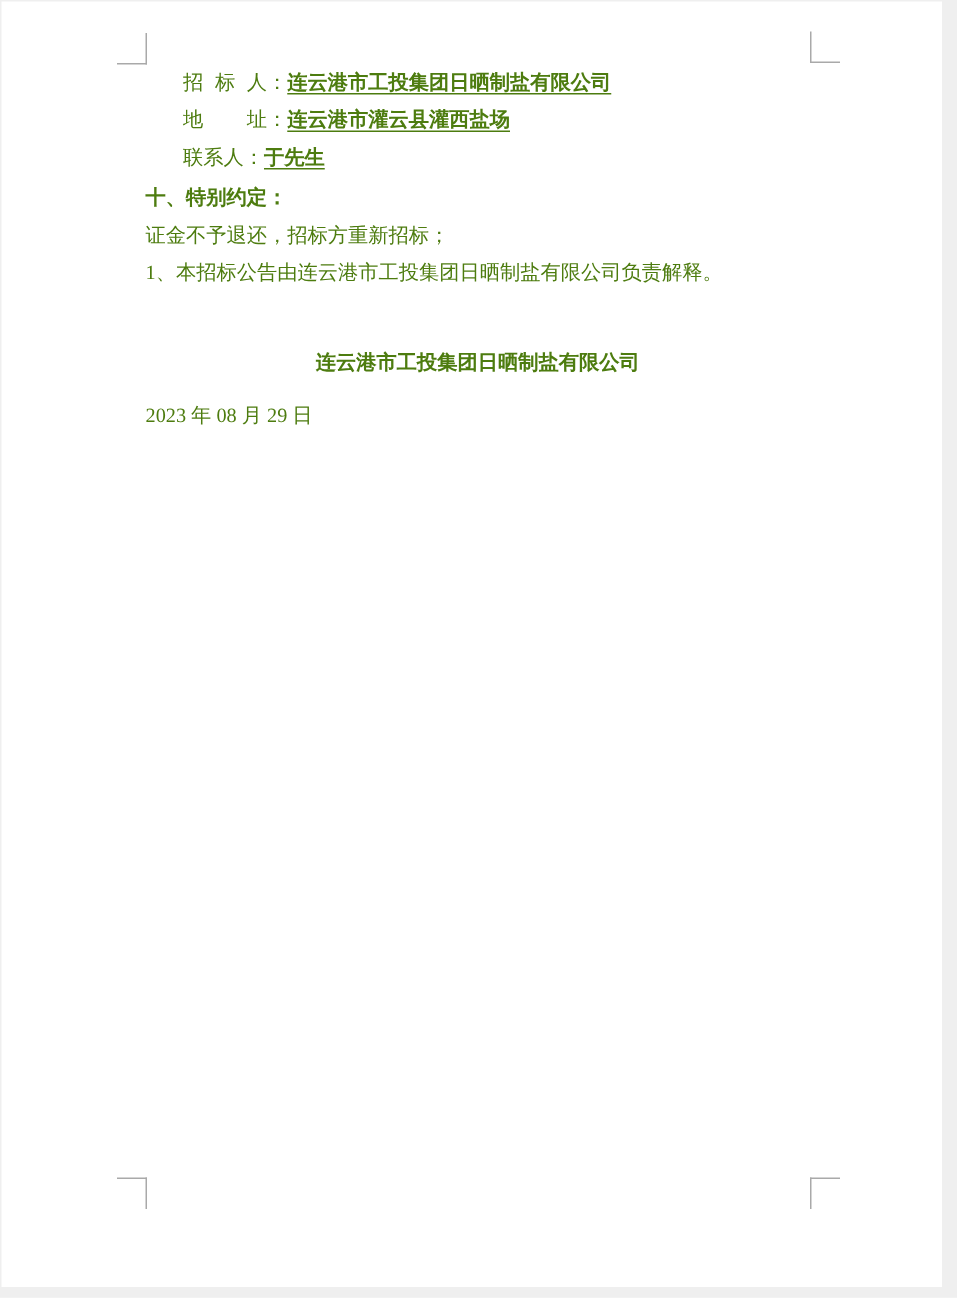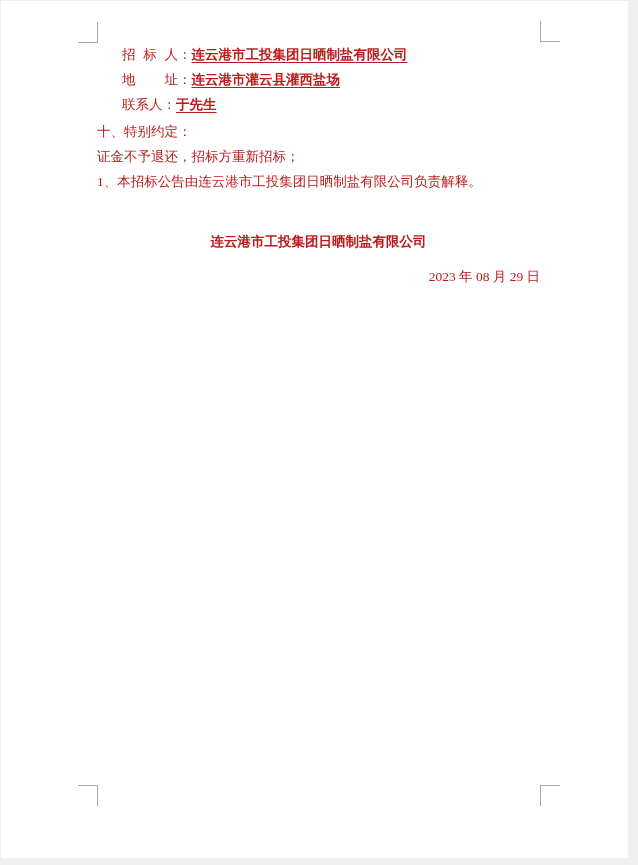--- a/index.html
+++ b/index.html
@@ -1,40 +1,40 @@
 <!DOCTYPE html>
 <html lang="zh"><head>
 <meta charset="utf-8">
 <style>
   html,body{margin:0;padding:0;background:#efefef;}
   .canvas{
     position:relative;width:638px;height:865px;overflow:hidden;
-    background:#efefef;color:#b91c1c;
+    background:#efefef;color:#4d7c0f;
     font-family:"Liberation Serif","DejaVu Serif",serif;
   }
   .page{position:absolute;left:1px;top:1px;width:627px;height:857px;background:#fff;}
   
   .crop{position:absolute;width:19px;height:20px;border:0 solid #a9a9a9;}
   .crop-tl{left:78px;top:22px;border-right-width:1px;border-bottom-width:1px;}
   .crop-tr{left:540px;top:21px;border-left-width:1px;border-bottom-width:1px;}
   .crop-bl{left:78px;top:785px;border-top-width:1px;border-right-width:1px;}
   .crop-br{left:540px;top:785px;border-top-width:1px;border-left-width:1px;}
   .content{
     position:absolute;left:97px;top:42px;width:443px;
     font-size:13.5px;line-height:25px;
   }
   .info{padding-left:25px;}
   .info-row{white-space:nowrap;}
   .label-j{display:inline-block;width:56px;text-align:justify;text-align-last:justify;}
   .uval{font-weight:bold;text-decoration:underline;text-underline-offset:3px;text-decoration-thickness:1px;}
   .uval .tail{white-space:pre;}
-  .heading{font-weight:normal;margin:2px 0 0 0;}
+  .heading{font-weight:bold;margin:2px 0 0 0;}
   .clause-line{white-space:nowrap;}
   .sig-company{text-align:center;font-weight:bold;margin-top:35px;}
-  .sig-date{text-align:right;margin-top:10px;}
+  .sig-date{text-align:left;margin-top:10px;}
 </style>
 </head>
 <body>
 
 <div class="canvas">
   <div class="page"></div>
 
   <div class="crop crop-tl"></div>
   <div class="crop crop-tr"></div>
   <div class="crop crop-bl"></div>

